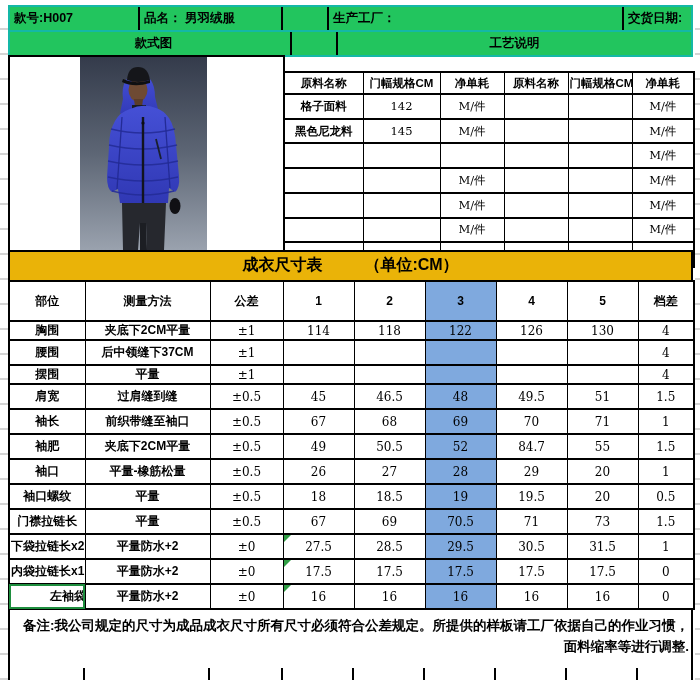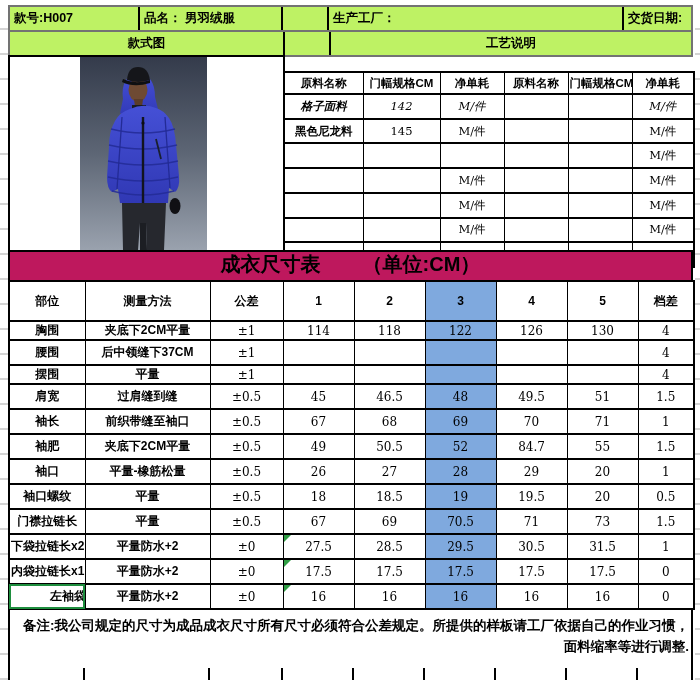--- a/index.html
+++ b/index.html
@@ -5,41 +5,41 @@
   html,body{margin:0;padding:0;}
   body{
     width:700px;height:682px;position:relative;background:#ffffff;
     font-family:"Liberation Sans", sans-serif;color:#000;overflow:hidden;
     -webkit-font-smoothing:antialiased;
   }
   .abs{position:absolute;box-sizing:border-box;}
   
   .gutter{background:repeating-linear-gradient(to bottom, transparent 0 23px, #d4d4d4 23px 25px);}
   
-  .hrow{display:flex;border:2px solid #737373;background:#bef264;}
+  .hrow{display:flex;border:2px solid #14b8a6;background:#22c55e;}
   .hcell{box-sizing:border-box;border-right:2px solid #000;padding:3px 4px 0 4px;
          font-weight:bold;font-size:12.5px;white-space:nowrap;overflow:hidden;}
   .hcell:last-child{border-right:none;}
   .center{text-align:center;}
   
   .img-region{border:2px solid #000;background:#fff;}
   
   table{border-collapse:collapse;table-layout:fixed;margin-top:16px;}
   .sheet-table{border:2px solid #000;width:100%;}
   .sheet-table th,.sheet-table td{
     border-left:1px solid #000;border-right:1px solid #000;
     border-top:2px solid #000;border-bottom:2px solid #000;
     text-align:center;vertical-align:middle;overflow:hidden;white-space:nowrap;
     padding:0 1px;
   }
   .sheet-table th{font-weight:bold;font-size:11.5px;}
   .mat-table td{font-family:"DejaVu Serif", serif;font-size:11.5px;}
   .mat-table td.mat-name{font-family:"Liberation Sans", sans-serif;font-weight:600;font-size:11.5px;}
-  .size-title{border:2px solid #000;background:#be185d;text-align:center;
-              font-weight:bold;font-size:20px;line-height:25px;}
+  .size-title{border:2px solid #000;background:#eab308;text-align:center;
+              font-weight:bold;font-size:16px;line-height:25px;}
   .size-title .unit{margin-left:42px;}
   .size-table th{font-size:12px;}
   .size-table td{font-family:"DejaVu Serif", serif;font-size:12px;}
   .size-table td.lbl{font-family:"Liberation Sans", sans-serif;font-weight:600;font-size:12px;}
   .hl{background:#7FA9DE;}
   td.has-comment{position:relative;}
   .comment-tri{position:absolute;top:0;left:0;width:0;height:0;
                border-top:7px solid #2F9E44;border-right:7px solid transparent;}
   td.selected{outline:2px solid #1E8E3E;outline-offset:-2px;padding-left:40px;}
   .remark{border:2px solid #000;background:#fff;font-weight:bold;font-size:13.5px;
@@ -55,21 +55,21 @@
 <div class="abs gutter" style="left:695px;top:5px;width:5px;height:677px;"></div>
 
 <div class="abs hrow" style="left:8px;top:5px;width:685px;height:27px;">
   <div class="hcell" style="width:130px;">款号:H007</div>
   <div class="hcell" style="width:143px;">品名： 男羽绒服</div>
   <div class="hcell" style="width:46px;"></div>
   <div class="hcell" style="width:295px;">生产工厂：</div>
   <div class="hcell" style="flex:1;">交货日期:</div>
 </div>
 
-<div class="abs hrow" style="left:8px;top:30px;width:685px;height:27px;">
+<div class="abs hrow" style="left:8px;top:30px;width:685px;height:27px;padding-left:7px;">
   <div class="hcell center" style="width:275px;">款式图</div>
   <div class="hcell" style="width:46px;"></div>
   <div class="hcell center" style="flex:1;">工艺说明</div>
 </div>
 
 <div class="abs img-region" style="left:8px;top:55px;width:277px;height:197px;">
   <svg class="abs" style="left:70px;top:0;width:127px;height:193px;" viewBox="0 0 127 193" preserveAspectRatio="none" role="img">
     <defs>
       <linearGradient id="bg" x1="0" y1="0" x2="0" y2="1">
         <stop offset="0" stop-color="#343b4b"></stop>
@@ -132,21 +132,21 @@
         <tr id="mat-head" style="height:22px;">
           <th>原料名称</th>
           <th>门幅规格CM</th>
           <th>净单耗</th>
           <th>原料名称</th>
           <th>门幅规格CM</th>
           <th>净单耗</th>
         </tr>
       </thead>
     <tbody id="mat-body">
-        <tr style="height: 24px; font-style: italic;">
+        <tr style="height: 24px;">
           <td class="mat-name">格子面料</td>
           <td>142</td>
           <td>M/件</td>
           <td class="mat-name"></td>
           <td></td>
           <td>M/件</td>
         </tr>
         <tr style="height: 24px;">
           <td class="mat-name">黑色尼龙料</td>
           <td>145</td>

